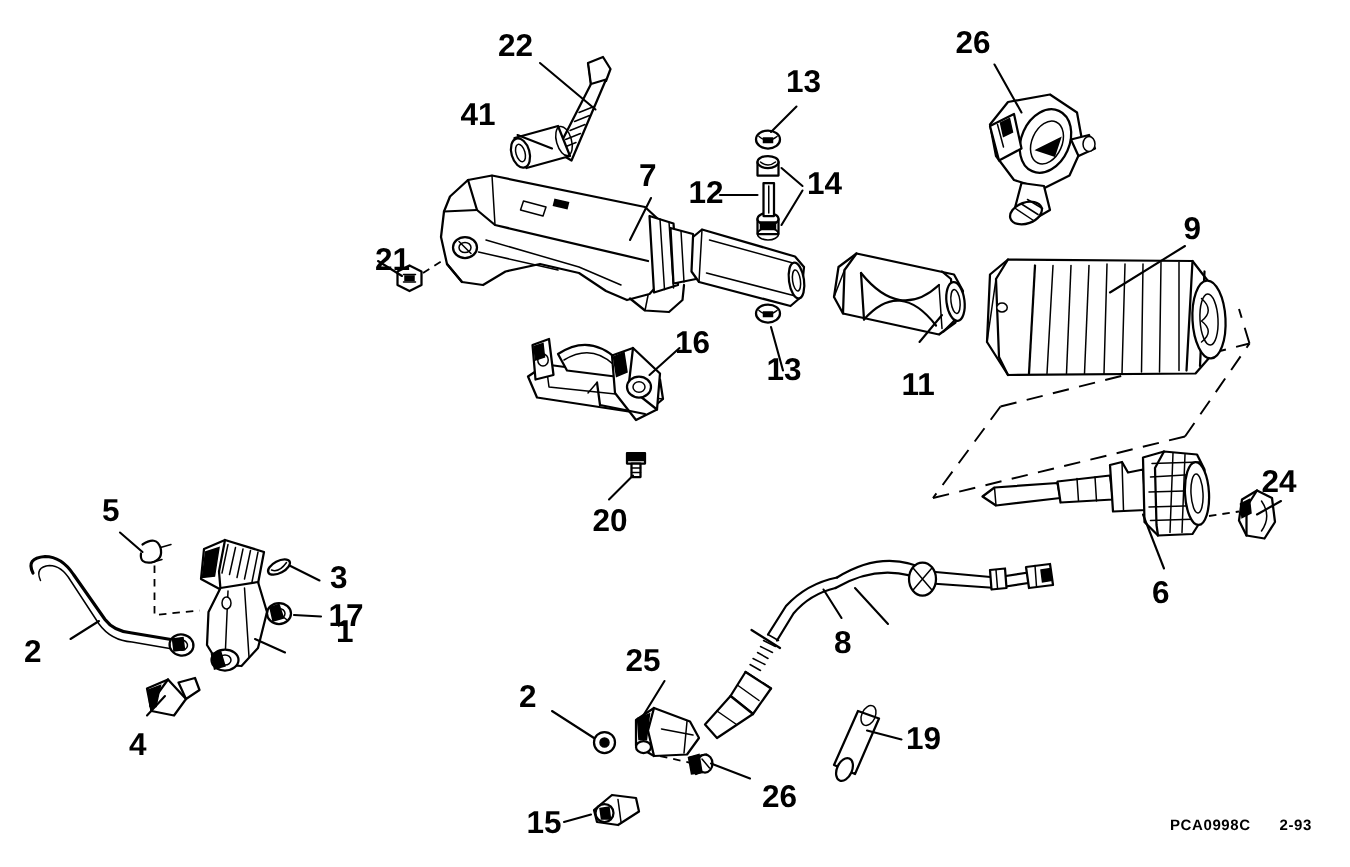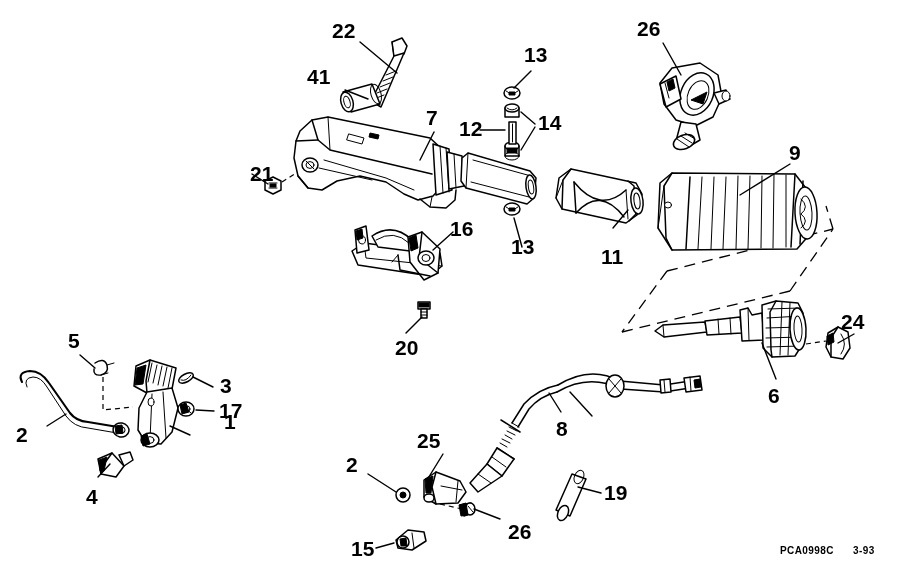--- a/index.html
+++ b/index.html
@@ -422,15 +422,15 @@
   <div class="lbl" style="left:219px;  top:400px;">17</div>
   <div class="lbl" style="left:604px;  top:482px;">19</div>
   <div class="lbl" style="left:395px;  top:337px;">20</div>
   <div class="lbl" style="left:226px;  top:163px;margin-left:24px;">21</div>
   <div class="lbl" style="left:637px;  top:18px;">26</div>
   <div class="lbl" style="left:841px;  top:311px;">24</div>
   <div class="lbl" style="left:417px;  top:430px;">25</div>
   <div class="lbl" style="left:484px;  top:521px;margin-left:24px;">26</div>
 
   <div class="code" style="left:780px; top:545px;">PCA0998C</div>
-  <div class="code" style="left:853px; top:545px;">3-93</div>
+  <div class="code" style="left:853px; top:545px;">2-93</div>
 
 </div>
 
 </body></html>

